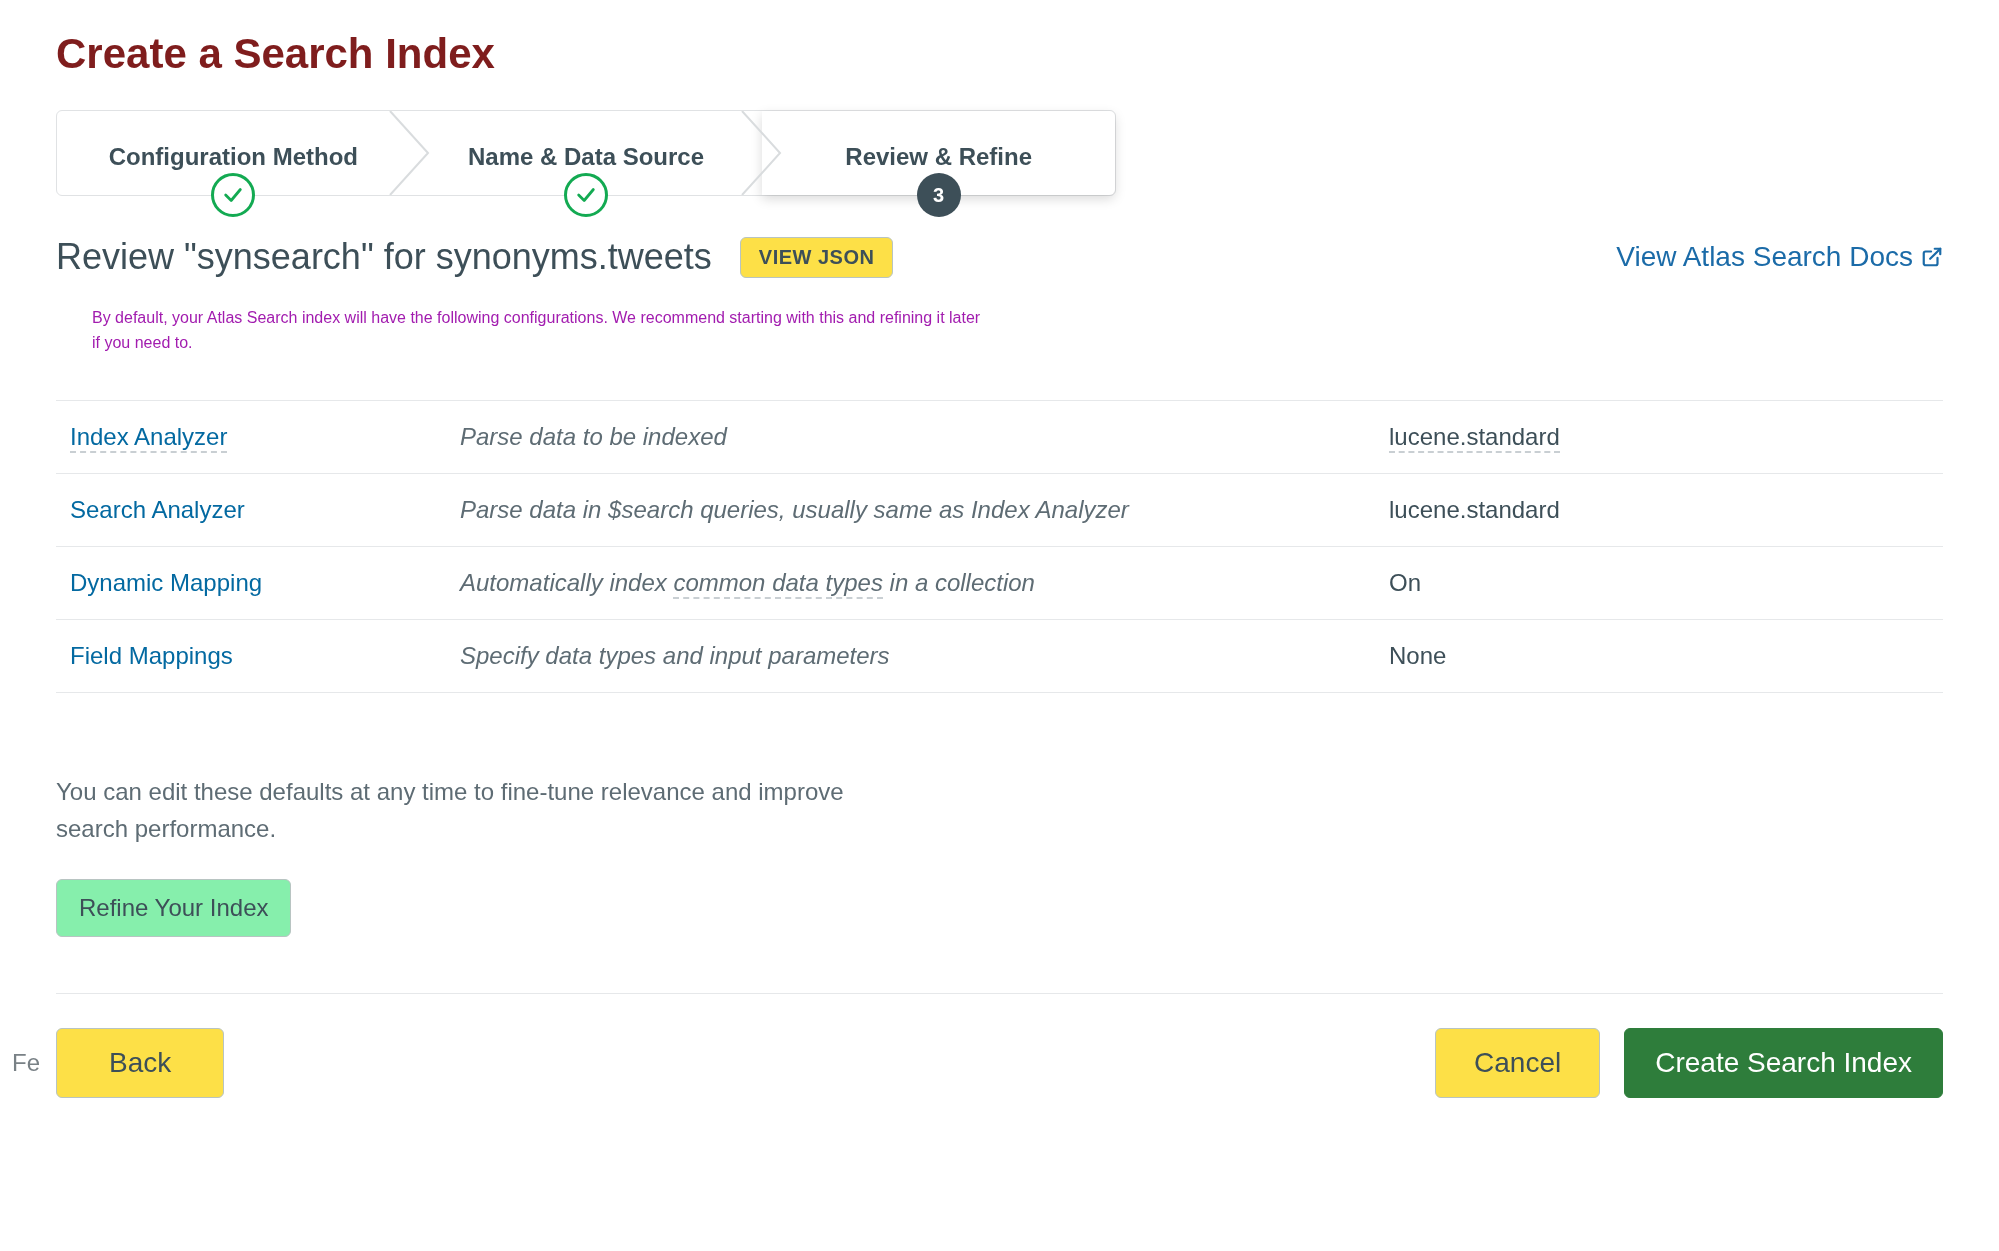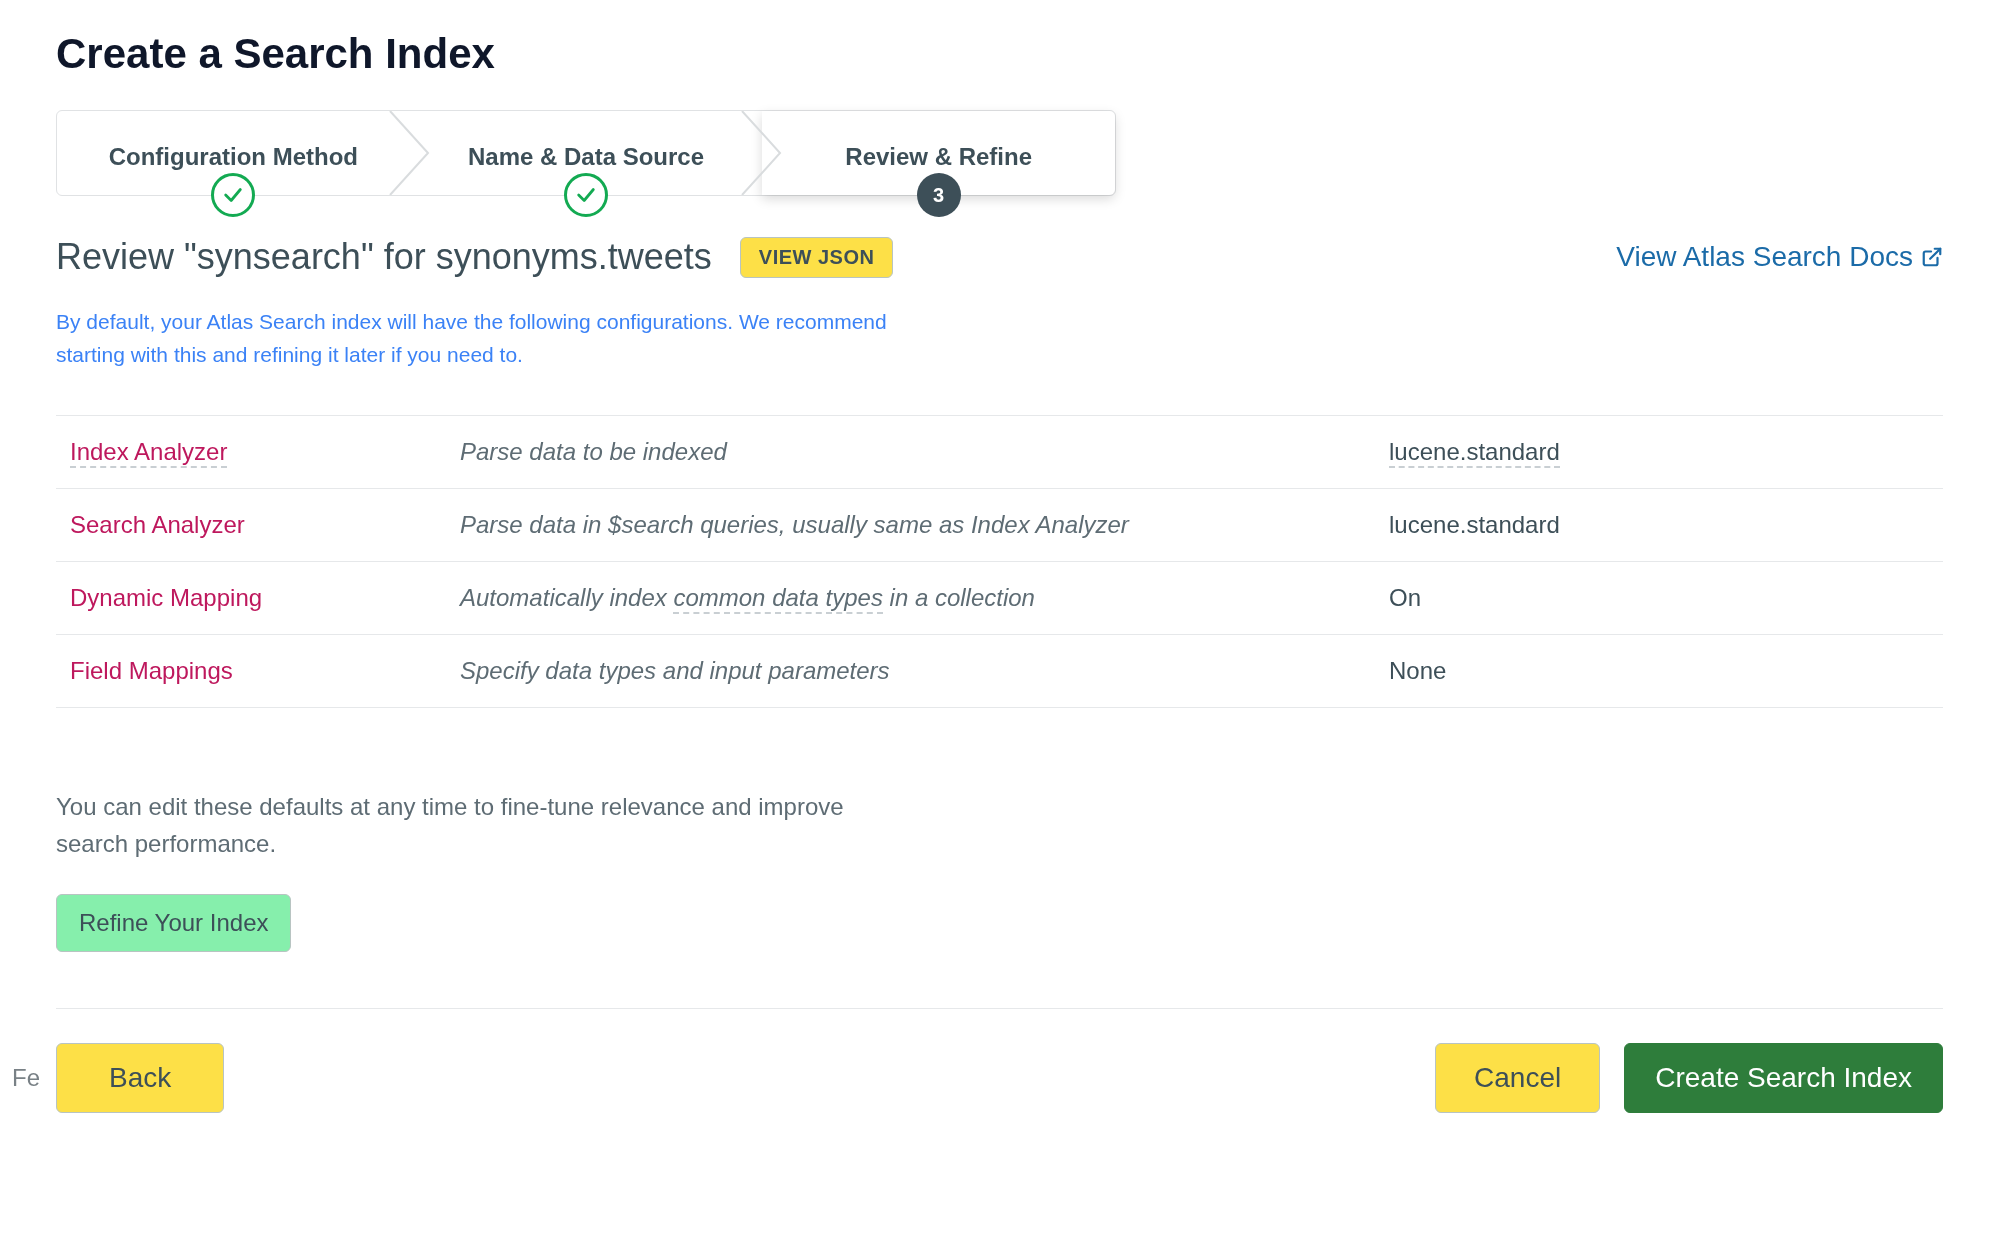--- a/index.html
+++ b/index.html
@@ -6,21 +6,21 @@
     body {
       font-family: -apple-system, BlinkMacSystemFont, "Segoe UI", Helvetica, Arial, sans-serif;
       background: #fff;
       color: #3d4f58;
       padding: 30px 56px 30px 56px;
       width: 1999px;
     }
     h1.page-title {
       font-size: 42px;
       font-weight: 600;
-      color: #0f172a;
+      color: #7f1d1d;
       margin-bottom: 32px;
     }
     
     .stepper {
       display: flex;
       border: 1px solid #e0e2e4;
       border-radius: 6px;
       width: 1060px;
       height: 86px;
       position: relative;
@@ -113,41 +113,42 @@
       color: #1b6ba8;
       font-size: 28px;
       text-decoration: none;
       display: inline-flex;
       align-items: center;
       gap: 8px;
     }
     .docs-link svg { stroke: #1b6ba8; }
     
     .intro {
-      font-size: 21px;
-      color: #3b82f6;
+      font-size: 16px;
+      color: #a21caf;
       line-height: 1.55;
       max-width: 900px;
       margin-bottom: 44px;
+      margin-left: 36px;
     }
     
     .config-table {
       width: 100%;
       border-top: 1px solid #e6e8ea;
     }
     .config-row {
       display: flex;
       align-items: center;
       border-bottom: 1px solid #e6e8ea;
       padding: 22px 14px;
     }
     .config-label {
       width: 390px;
       font-size: 24px;
-      color: #be185d;
+      color: #0369a1;
     }
     .config-desc {
       flex: 1;
       font-size: 24px;
       font-style: italic;
       color: #5e6c74;
     }
     .config-value {
       width: 540px;
       font-size: 24px;

